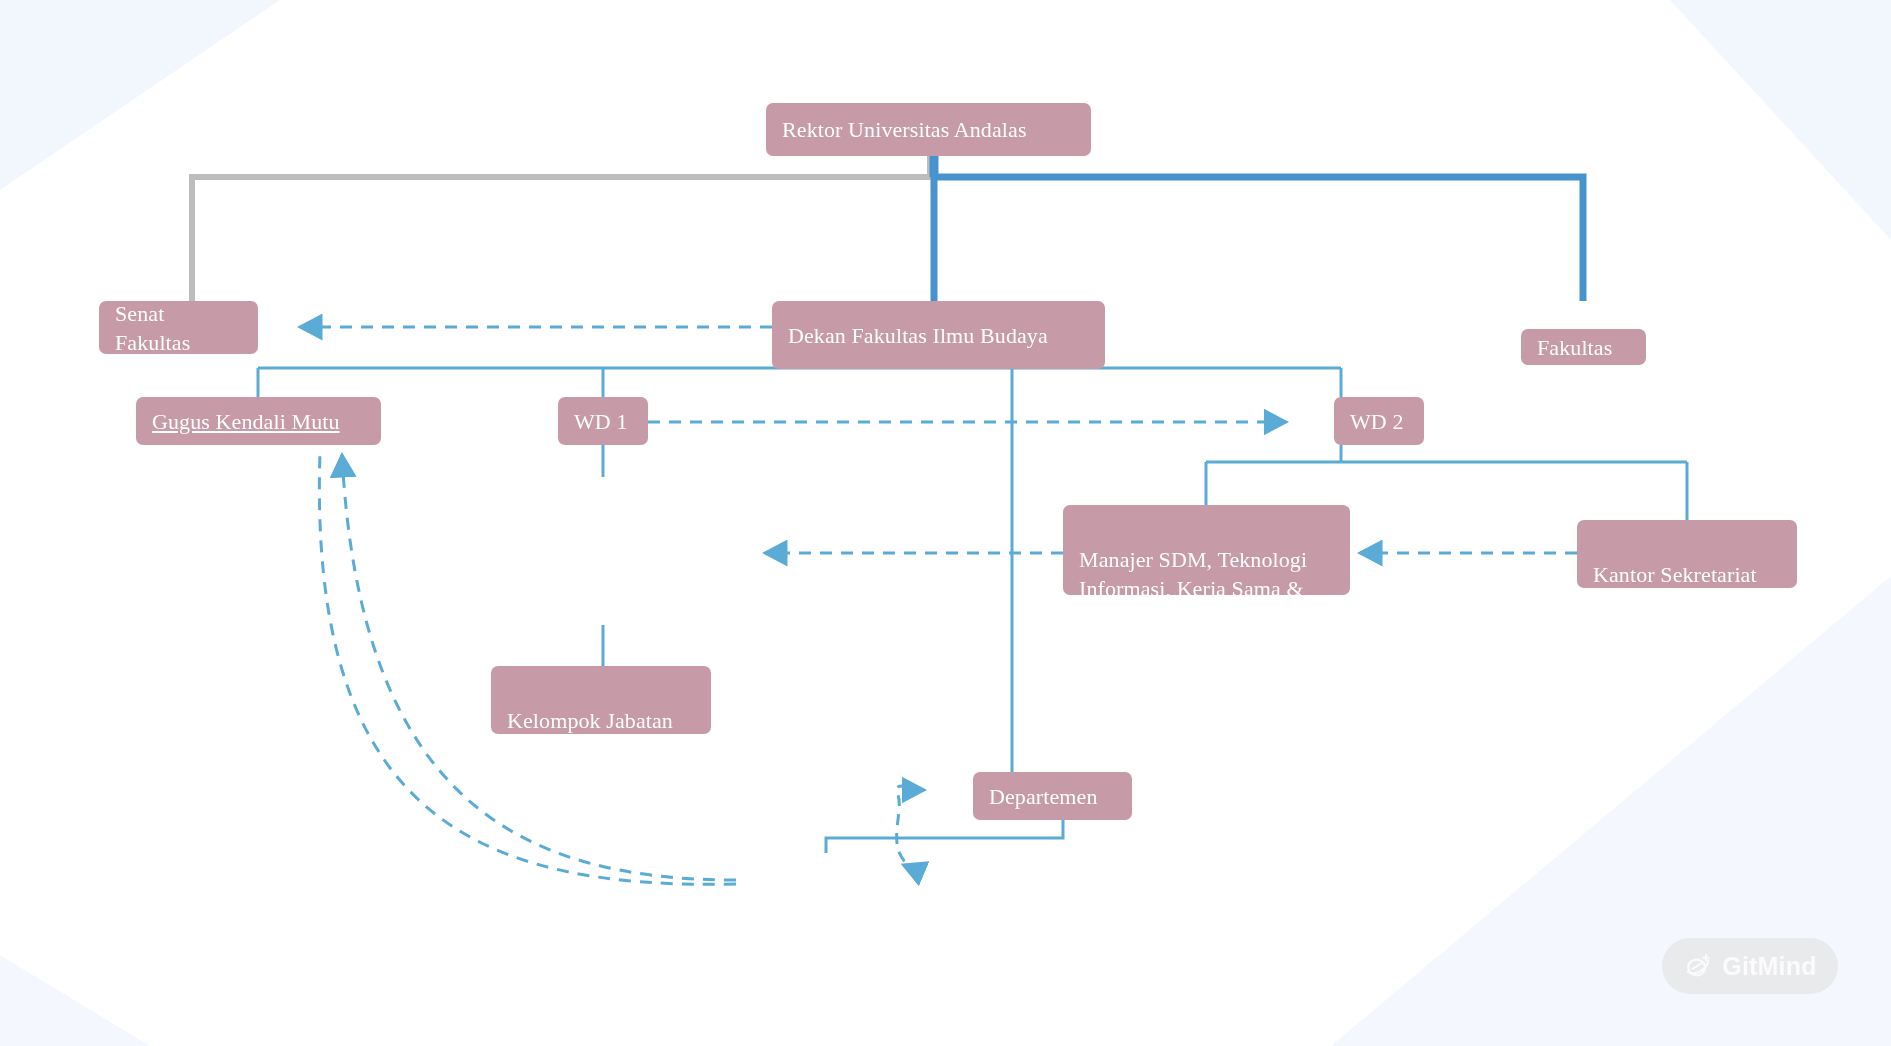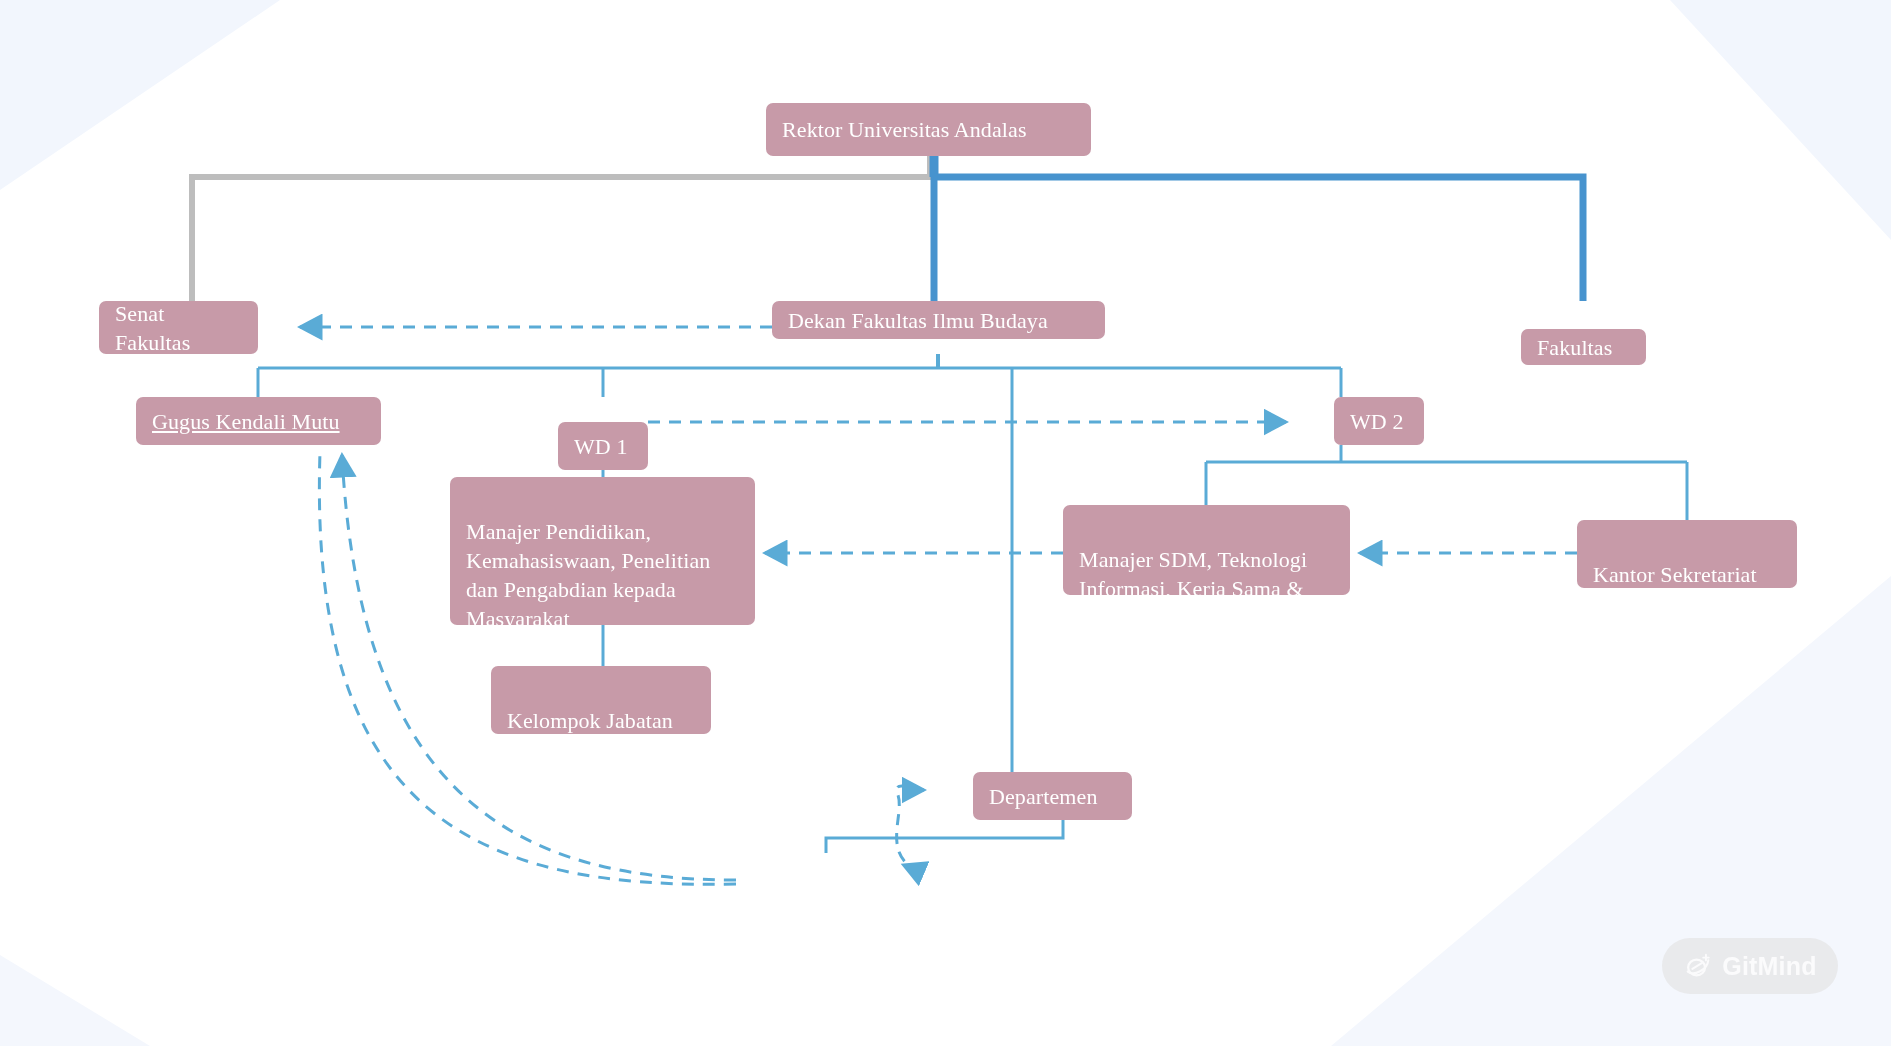--- a/index.html
+++ b/index.html
@@ -176,43 +176,40 @@
   </svg>
 
   <div class="node center" style="left:766px;  top:103px;  width:325px; height:53px;">
     <span>Rektor Universitas Andalas</span>
   </div>
 
   <div class="node center" style="left:99px;   top:301px;  width:159px; height:53px;">
     <span>Senat Fakultas</span>
   </div>
 
-  <div class="node center" style="left:772px;  top:301px;  width:333px; height:38px;">
+  <div class="node center" style="left:772px;  top:301px;  width:333px; height:68px;">
     <span>Dekan Fakultas Ilmu Budaya</span>
   </div>
 
   <div class="node center" style="left:1521px; top:301px;  width:125px; height:36px;margin-top:28px;">
     <span>Fakultas</span>
   </div>
 
   <div class="node center" style="left:136px;  top:397px;  width:245px; height:48px;text-decoration:underline;">
     <span>Gugus Kendali Mutu</span>
   </div>
 
-  <div class="node center" style="left:558px;  top:397px;  width:90px;  height:48px;margin-top:25px;">
+  <div class="node center" style="left:558px;  top:397px;  width:90px;  height:48px;">
     <span>WD 1</span>
   </div>
 
   <div class="node center" style="left:1296px; top:397px;  width:90px;  height:48px;margin-left:38px;">
     <span>WD 2</span>
   </div>
 
-  <div class="node topalign" style="left:450px;  top:477px;  width:305px; height:148px;">
-    <span>Manajer Pendidikan, Kemahasiswaan, Penelitian dan Pengabdian kepada Masyarakat</span>
-  </div>
 
   <div class="node topalign" style="left:1063px; top:505px;  width:287px; height:90px;">
     <span>Manajer SDM, Teknologi Informasi, Kerja Sama &amp; Hubungan Alumni</span>
   </div>
 
   <div class="node topalign" style="left:1577px; top:520px;  width:220px; height:68px;">
     <span>Kantor Sekretariat Fakultas</span>
   </div>
 
   <div class="node topalign" style="left:491px;  top:666px;  width:220px; height:68px;">

